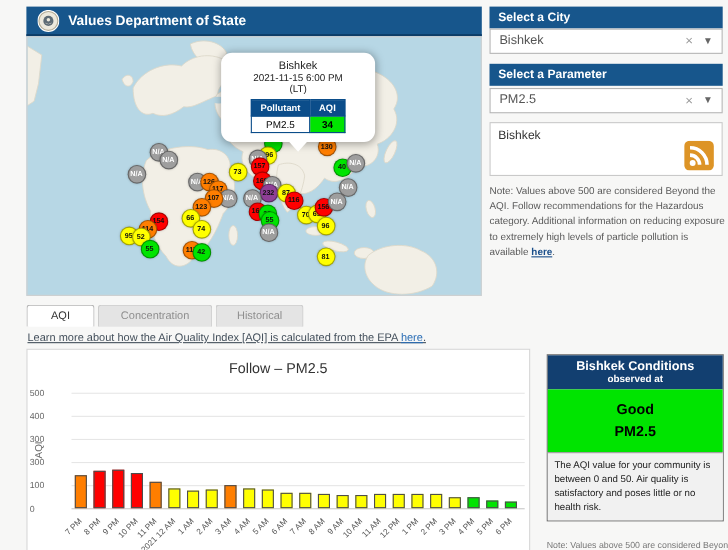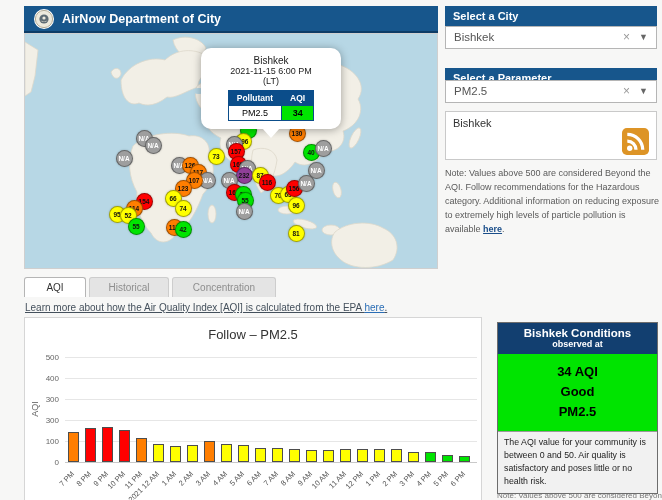--- a/index.html
+++ b/index.html
@@ -50,21 +50,21 @@
 
   
   .chart-box { position:absolute; left:24px; top:317px; width:458px; height:190px;
     background:#fff; border:1px solid #d6d6d6; }
   .chart-title { position:absolute; left:0; top:9px; width:100%; text-align:center;
     font-size:13px; color:#333; }
   .ylabel { position:absolute; left:-10px; top:86px; font-size:9px; color:#666;
     transform:rotate(-90deg); width:40px; text-align:center; }
   .gridline { position:absolute; left:40px; width:412px; height:1px; background:#e6e6e6; }
   .axisline { position:absolute; left:40px; width:412px; height:1px; background:#c9c9c9; }
-  .ytick { position:absolute; left:2px; width:32px; text-align:right; font-size:8px; color:#666; }
+  .ytick { position:absolute; left:2px; width:32px; text-align:left; font-size:8px; color:#666; }
   .bar { position:absolute; width:11px; border:1px solid #4d4d4d; }
   .xlabel { position:absolute; width:70px; text-align:right; font-size:7.5px; color:#555;
     white-space:nowrap; transform:rotate(-45deg); transform-origin:100% 50%; }
 
   
   .sel-header { position:absolute; left:445px; width:212px; height:20px; background:#17568c;
     color:#fff; font-size:11px; font-weight:bold; line-height:20px; padding-left:8px; }
   .sel-box { position:absolute; left:445px; width:212px; height:23px; background:#fff;
     border:1px solid #b5b5b5; font-size:11.5px; color:#555; line-height:21px;
     padding-left:8px; cursor:pointer; }
@@ -98,21 +98,21 @@
 <body>
 
 <div class="app-header">
   <svg width="20" height="20" viewBox="0 0 20 20">
     <circle cx="10" cy="10" r="10" fill="#ffffff"></circle>
     <circle cx="10" cy="10" r="8.6" fill="#ece9dd" stroke="#b3ac96" stroke-width="1"></circle>
     <circle cx="10" cy="10" r="4.6" fill="#5d6b74"></circle>
     <circle cx="10" cy="9" r="1.6" fill="#ece9dd"></circle>
     <path d="M6.5,11.5 Q10,14.5 13.5,11.5 L10,12.8 Z" fill="#ece9dd"></path>
   </svg>
-  <span class="title">AirNow Department of City</span>
+  <span class="title">Values Department of State</span>
 </div>
 
 <div class="map">
   <svg class="land" width="414" height="236" viewBox="0 0 414 236">
     <g fill="#f2efe6" stroke="#ddd8ca" stroke-width="0.8">
       <path d="M0,8 L13,16 L10,42 L6,58 L0,62 Z"></path>
       <path d="M148,6 C160,0 176,4 181,14 L172,30 C162,26 150,18 148,6 Z"></path>
       <path d="M86,38 C90,32 96,34 96,40 C94,46 88,46 86,38 Z"></path>
       <path d="M96,46 C104,30 124,22 140,26 C150,16 166,14 178,20 L186,32 C178,42 172,46 173,53 C161,57 150,65 142,63 C132,71 122,73 114,69 C104,73 96,64 96,46 Z"></path>
       <path d="M172,52 C190,40 210,34 236,36 C260,24 292,20 312,30 C332,36 342,52 333,65 C341,79 330,93 318,97 C322,109 312,119 300,117 C292,129 280,135 270,128 C262,140 250,147 240,138 C230,146 216,142 212,130 C200,126 192,114 196,104 C184,98 178,90 182,80 C172,72 168,62 172,52 Z"></path>
@@ -191,22 +191,22 @@
         <td class="aqi">34</td>
       </tr>
     </tbody>
       </table>
     <div class="arrow"></div>
   </div>
 </div>
 
 <div class="tabs" id="tabs">
     <div class="tab active" style="width: 62px;">AQI</div>
+    <div class="tab" style="width: 104px;">Concentration</div>
     <div class="tab" style="width: 80px;">Historical</div>
-    <div class="tab" style="width: 104px;">Concentration</div>
   </div>
 
 <div class="learn-more">
   <span>Learn more about how the Air Quality Index [AQI] is calculated from the EPA </span><a class="link">here</a><span>.</span>
 </div>
 
 <div class="chart-box">
   <div class="chart-title">Follow – PM2.5</div>
   <div class="ylabel">AQI</div>
   <div id="plot">
@@ -273,21 +273,21 @@
     </div>
 </div>
 
 <div class="sel-header" style="top:6px">Select a City</div>
 <div class="sel-box" style="top:26px">
   <span>Bishkek</span>
   <span class="clear">×</span>
   <span class="caret">▼</span>
 </div>
 
-<div class="sel-header" style="top:68px">Select a Parameter</div>
+<div class="sel-header" style="top:58px">Select a Parameter</div>
 <div class="sel-box" style="top:80px">
   <span>PM2.5</span>
   <span class="clear">×</span>
   <span class="caret">▼</span>
 </div>
 
 <div class="rss-box">
   <div class="rss-city">Bishkek</div>
   <svg class="rss-icon" width="27" height="27" viewBox="0 0 28 28">
     <rect x="0" y="0" width="28" height="28" rx="5" fill="#dd9426"></rect>
@@ -300,21 +300,20 @@
 <div class="side-note">
   <span>Note: Values above 500 are considered Beyond the AQI. Follow recommendations for the Hazardous category. Additional information on reducing exposure to extremely high levels of particle pollution is available </span><span class="note-link">here</span><span>.</span>
 </div>
 
 <div class="cc-panel">
   <div class="cc-head">
     <div class="l1">Bishkek Conditions</div>
     <div class="l2">observed at</div>
   </div>
   <div class="cc-green">
-    <div>34 AQI</div>
     <div>Good</div>
     <div>PM2.5</div>
   </div>
   <div class="cc-health">
     <div class="h-body">The AQI value for your community is between 0 and 50. Air quality is satisfactory and poses little or no health risk.</div>
   </div>
 </div>
 <div class="cc-note">Note: Values above 500 are considered Beyond the</div>
 
 </body></html>

